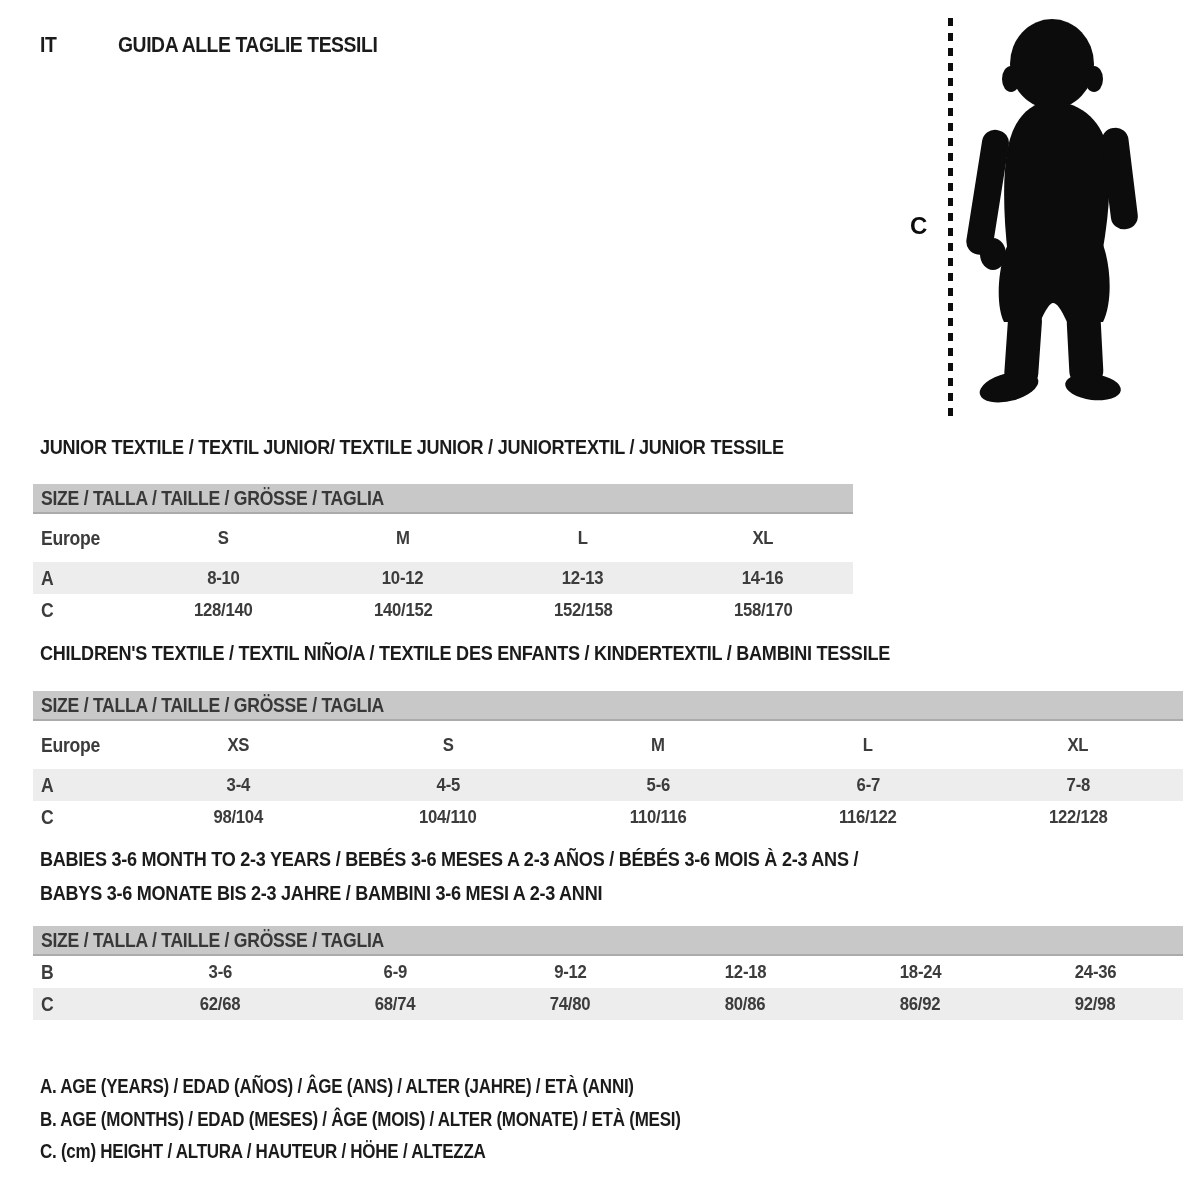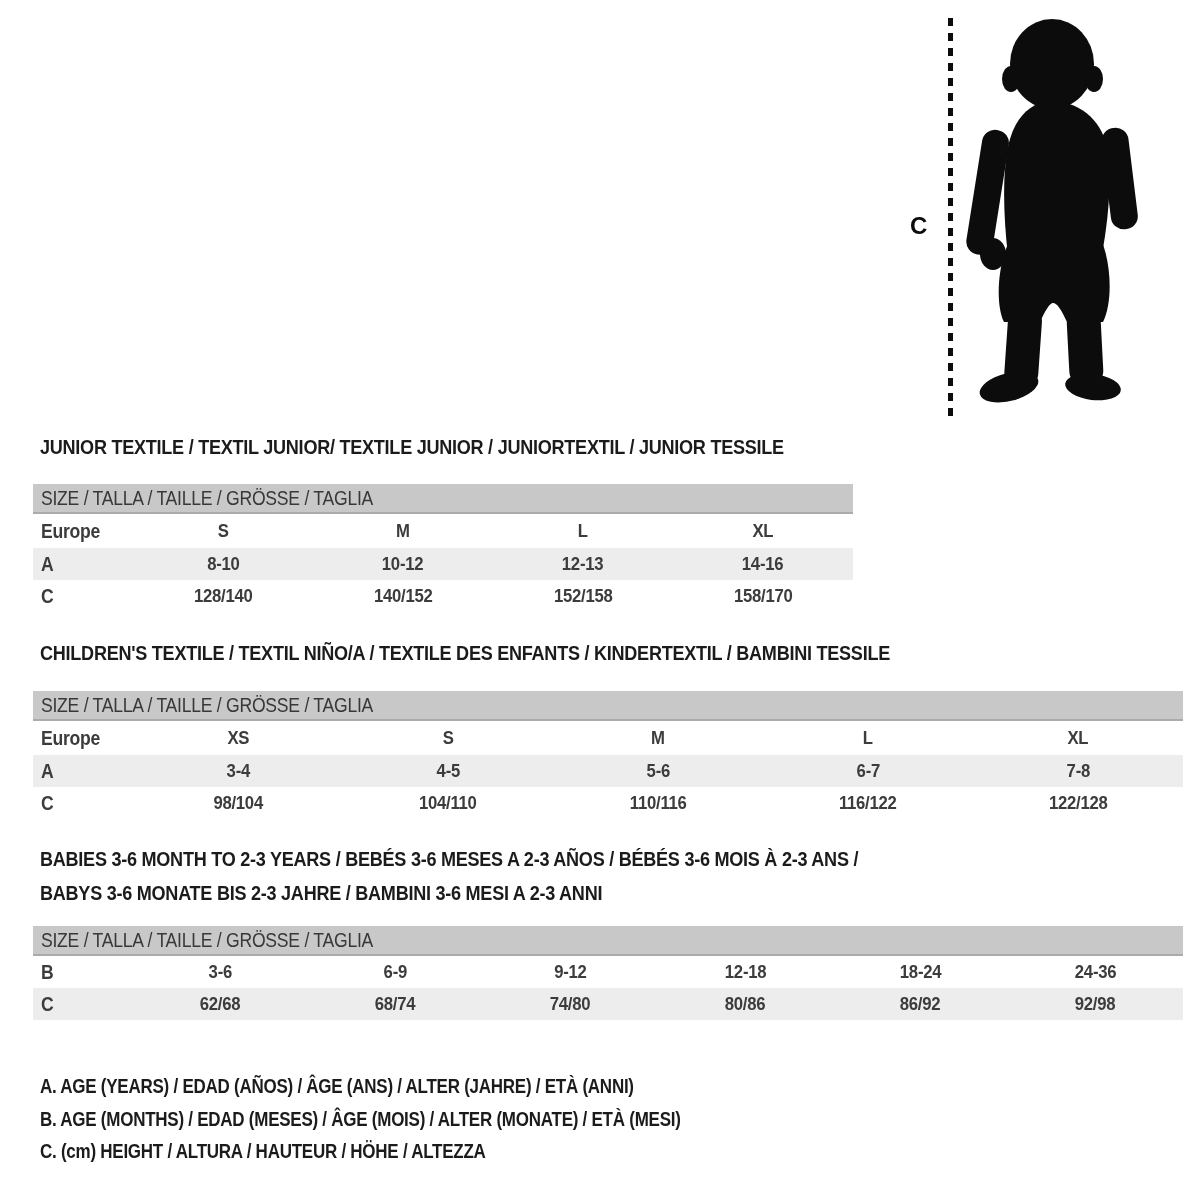--- a/index.html
+++ b/index.html
@@ -55,26 +55,26 @@
   
   .size-table { position:absolute; left:33px; }
   #junior-table   { top:484px; width:820px;  }
   #children-table { top:691px; width:1150px; }
   #babies-table   { top:926px; width:1150px; }
 
   .size-head {
     height:28px; background:var(--table-header-bg);
     border-bottom:2px solid var(--table-header-border);
     display:flex; align-items:center; padding-left:8px;
-    font-weight:normal; font-size:20px; color:#383838;
+    font-weight:bold; font-size:20px; color:#383838;
   }
   .size-head .cx { transform-origin:0 50%; }
 
   .trow { display:flex; height:32px; align-items:center; }
-  .trow.first { height:34px;justify-content:space-between; }
+  .trow.first { height:48px;justify-content:space-between; }
   .trow.shaded { background:var(--row-alt-bg); }
   .cell { font-weight:bold; font-size:19px; color:var(--table-text); }
   .cell.label { width:100px; flex:0 0 100px; padding-left:8px; box-sizing:border-box; font-size:20px; }
   .cell.label .cx { transform-origin:0 50%; }
   .cell.val { flex:1 1 0; text-align:center; }
   .cell.val .cx { transform-origin:50% 50%; }
 
   
   .legend-line {
     position:absolute; left:40px;
@@ -83,20 +83,24 @@
     white-space:nowrap; letter-spacing:-0.3px;
   }
   #legend-0 { top:1074px; }
   #legend-1 { top:1107px; }
   #legend-2 { top:1139px; }
 </style>
 </head>
 <body>
 
 <div class="lang-block">
+    <div class="lang-row">
+      <span class="lang-code">IT</span>
+      <span class="lang-label">GUIDA ALLE TAGLIE TESSILI</span>
+    </div>
   </div>
 
 <div class="measure-line"></div>
 <div class="measure-label">C</div>
 <svg class="baby-svg" width="180" height="404" viewBox="0 0 180 404" aria-hidden="true">
   <g fill="#0c0c0c">
 
     <ellipse cx="90" cy="50" rx="42" ry="45"></ellipse>
     <ellipse cx="49" cy="65" rx="9" ry="13"></ellipse>
     <ellipse cx="132" cy="65" rx="9" ry="13"></ellipse>

